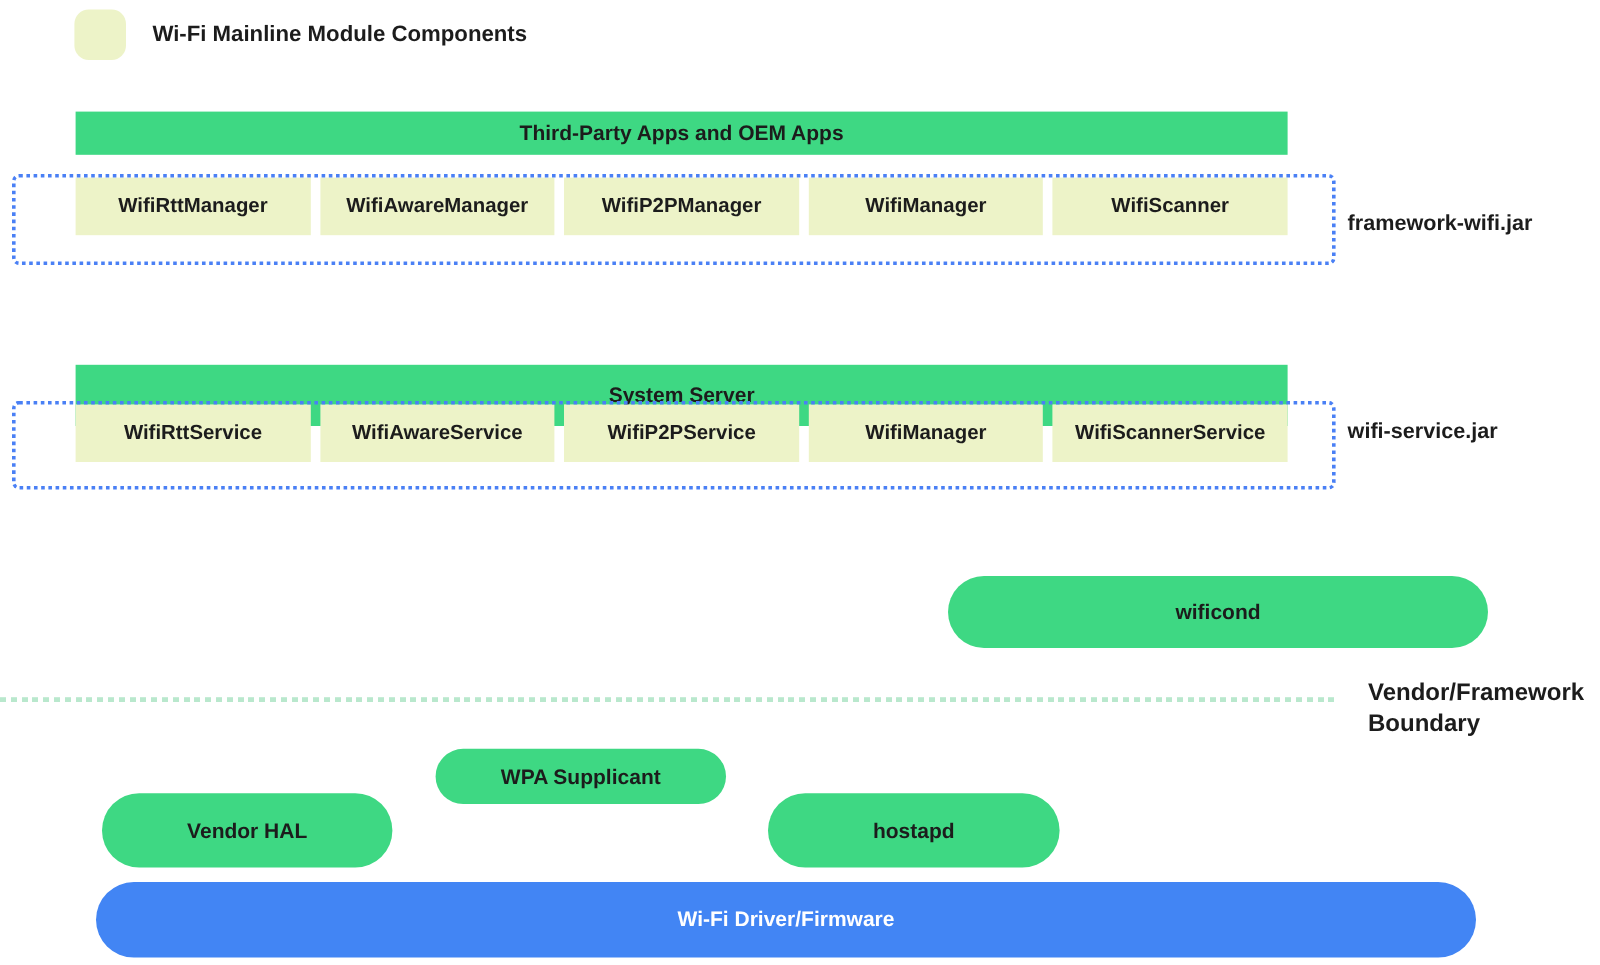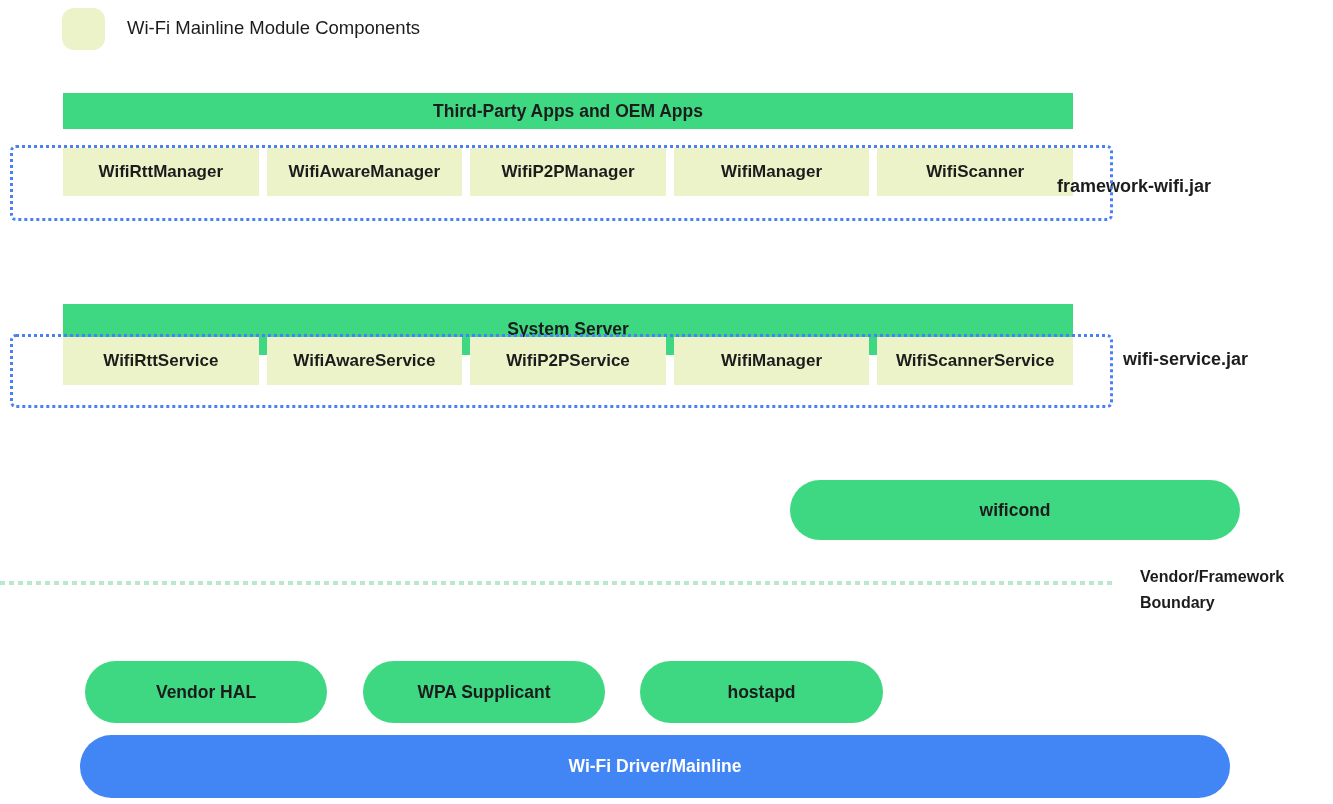--- a/index.html
+++ b/index.html
@@ -14,21 +14,21 @@
   }
   .abs { position: absolute; }
 
   
   .legend-swatch {
     left: 62px; top: 8px; width: 43px; height: 42px;
     background: #edf3c8; border-radius: 12px;
   }
   .legend-label {
     left: 127px; top: 17px;
-    font-size: 18.5px; font-weight: normal; white-space: nowrap;
+    font-size: 18.5px; font-weight: bold; white-space: nowrap;
   }
 
   
   .green-bar {
     background: #3ed883;
     display: flex; align-items: center; justify-content: center;
     font-size: 17.5px; font-weight: bold;
   }
   .g1-bar { left: 63px; top: 93px;  width: 1010px; height: 36px; }
   .g2-bar { left: 63px; top: 283px; width: 1010px; height: 51px; margin-top: 21px; }
@@ -52,42 +52,42 @@
     border-radius: 6px;
     pointer-events: none;
     z-index: 3;
   }
   .g1-outline { left: 10px; top: 145px; width: 1097px; height: 70px; }
   .g2-outline { left: 10px; top: 334px; width: 1097px; height: 68px; }
 
   .side-label {
     font-size: 18px; font-weight: bold; white-space: nowrap;
   }
-  .g1-side { left: 1057px; top: 176px; }
+  .g1-side { left: 1123px; top: 176px; }
   .g2-side { left: 1123px; top: 349px; }
 
   
   .pill {
     background: #3ed883;
     display: flex; align-items: center; justify-content: center;
     font-size: 17.5px; font-weight: bold; margin-top: 28px;
   }
   .wificond-pill { left: 790px; top: 452px; width: 450px; height: 60px; border-radius: 30px; }
   .pill-vendor-hal { left: 85px;  top: 633px; width: 242px; height: 62px; border-radius: 31px; }
-  .pill-wpa       { left: 363px; top: 633px; width: 242px; height: 62px; border-radius: 31px; text-align: right; }
+  .pill-wpa       { left: 363px; top: 596px; width: 242px; height: 46px; border-radius: 31px; text-align: right; }
   .pill-hostapd   { left: 640px; top: 633px; width: 243px; height: 62px; border-radius: 31px; }
 
   
   .boundary-line {
     left: 0; top: 581px; width: 1115px; height: 4px;
     background: repeating-linear-gradient(to right, #b9e8cd 0 5px, transparent 5px 9px);
   }
   .boundary-label {
     left: 1140px; top: 564px; width: 190px;
-    font-size: 16px; font-weight: bold; line-height: 26px;
+    font-size: 20px; font-weight: bold; line-height: 26px;
   }
 
   
   .driver-bar {
     left: 80px; top: 735px; width: 1150px; height: 63px;
     background: #4285f4; border-radius: 32px;
     display: flex; align-items: center; justify-content: center;
     color: #ffffff; font-size: 17.5px; font-weight: bold;
   }
 </style>
@@ -127,15 +127,15 @@
 
   <div class="abs pill wificond-pill">wificond</div>
 
   <div class="abs boundary-line"></div>
   <div class="abs boundary-label">Vendor/Framework Boundary</div>
 
   <div class="abs pill pill-vendor-hal">Vendor HAL</div>
   <div class="abs pill pill-wpa">WPA Supplicant</div>
   <div class="abs pill pill-hostapd">hostapd</div>
 
-  <div class="abs driver-bar">Wi-Fi Driver/Mainline</div>
+  <div class="abs driver-bar">Wi-Fi Driver/Firmware</div>
 
 </div>
 
 </body></html>

